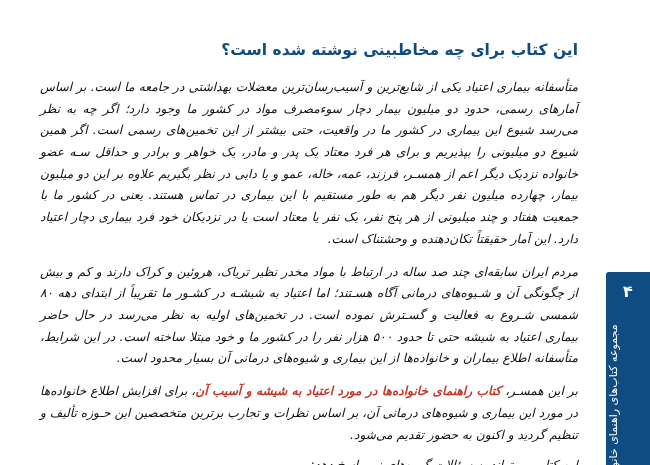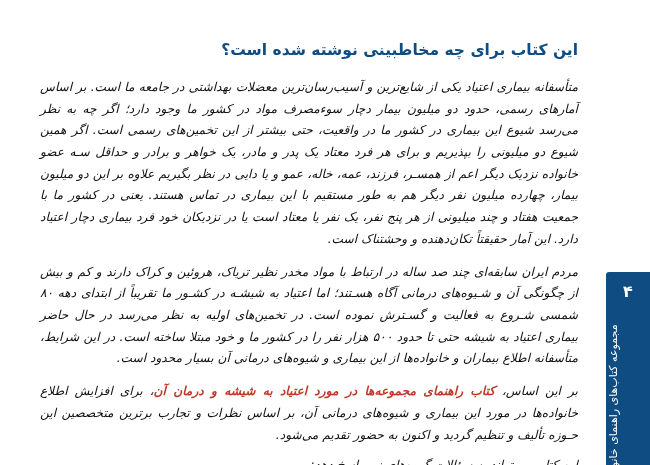--- a/index.html
+++ b/index.html
@@ -120,19 +120,19 @@
 
   <div class="content">
 
     <h1 class="heading">این کتاب برای چه مخاطبینی نوشته شده است؟</h1>
 
     <p class="para">متأسفانه بیماری اعتیاد یکی از شایع‌ترین و آسیب‌رسان‌ترین معضلات بهداشتی در جامعه ما است. بر اساس آمارهای رسمی، حدود دو میلیون بیمار دچار سوءمصرف مواد در کشور ما وجود دارد؛ اگر چه به نظر می‌رسد شیوع این بیماری در کشور ما در واقعیت، حتی بیشتر از این تخمین‌های رسمی است. اگر همین شیوع دو میلیونی را بپذیریم و برای هر فرد معتاد یک پدر و مادر، یک خواهر و برادر و حداقل سـه عضو خانواده نزدیک دیگر اعم از همسـر، فرزند، عمه، خاله، عمو و یا دایی در نظر بگیریم علاوه بر این دو میلیون بیمار، چهارده میلیون نفر دیگر هم به طور مستقیم با این بیماری در تماس هستند. یعنی در کشور ما با جمعیت هفتاد و چند میلیونی از هر پنج نفر، یک نفر یا معتاد است یا در نزدیکان خود فرد بیماری دچار اعتیاد دارد. این آمار حقیقتاً تکان‌دهنده و وحشتناک است.</p>
 
     <p class="para">مردم ایران سابقه‌ای چند صد ساله در ارتباط با مواد مخدر نظیر تریاک، هروئین و کراک دارند و کم و بیش از چگونگی آن و شـیوه‌های درمانی آگاه هسـتند؛ اما اعتیاد به شیشـه در کشـور ما تقریباً از ابتدای دهه ۸۰ شمسی شـروع به فعالیت و گسـترش نموده است. در تخمین‌های اولیه به نظر می‌رسد در حال حاضر بیماری اعتیاد به شیشه حتی تا حدود ۵۰۰ هزار نفر را در کشور ما و خود مبتلا ساخته است. در این شرایط، متأسفانه اطلاع بیماران و خانواده‌ها از این بیماری و شیوه‌های درمانی آن بسیار محدود است.</p>
 
     <p class="para tight">
-      <span>بر این اساس، </span><span class="hl-red">کتاب راهنمای مجموعه‌ها در مورد اعتیاد به شیشه و درمان آن</span><span>، برای افزایش اطلاع خانواده‌ها در مورد این بیماری و شیوه‌های درمانی آن، بر اساس نظرات و تجارب برترین متخصصین این حـوزه تألیف و تنظیم گردید و اکنون به حضور تقدیم می‌شود.</span>
+      <span>بر این همسـر، </span><span class="hl-red">کتاب راهنمای خانواده‌ها در مورد اعتیاد به شیشه و آسیب آن</span><span>، برای افزایش اطلاع خانواده‌ها در مورد این بیماری و شیوه‌های درمانی آن، بر اساس نظرات و تجارب برترین متخصصین این حـوزه تألیف و تنظیم گردید و اکنون به حضور تقدیم می‌شود.</span>
     </p>
 
     <p class="para tight">این کتاب می‌تواند به سؤالات گروه‌های زیر پاسخ دهد:</p>
 
   </div>
 </div>
 
 </body></html>

